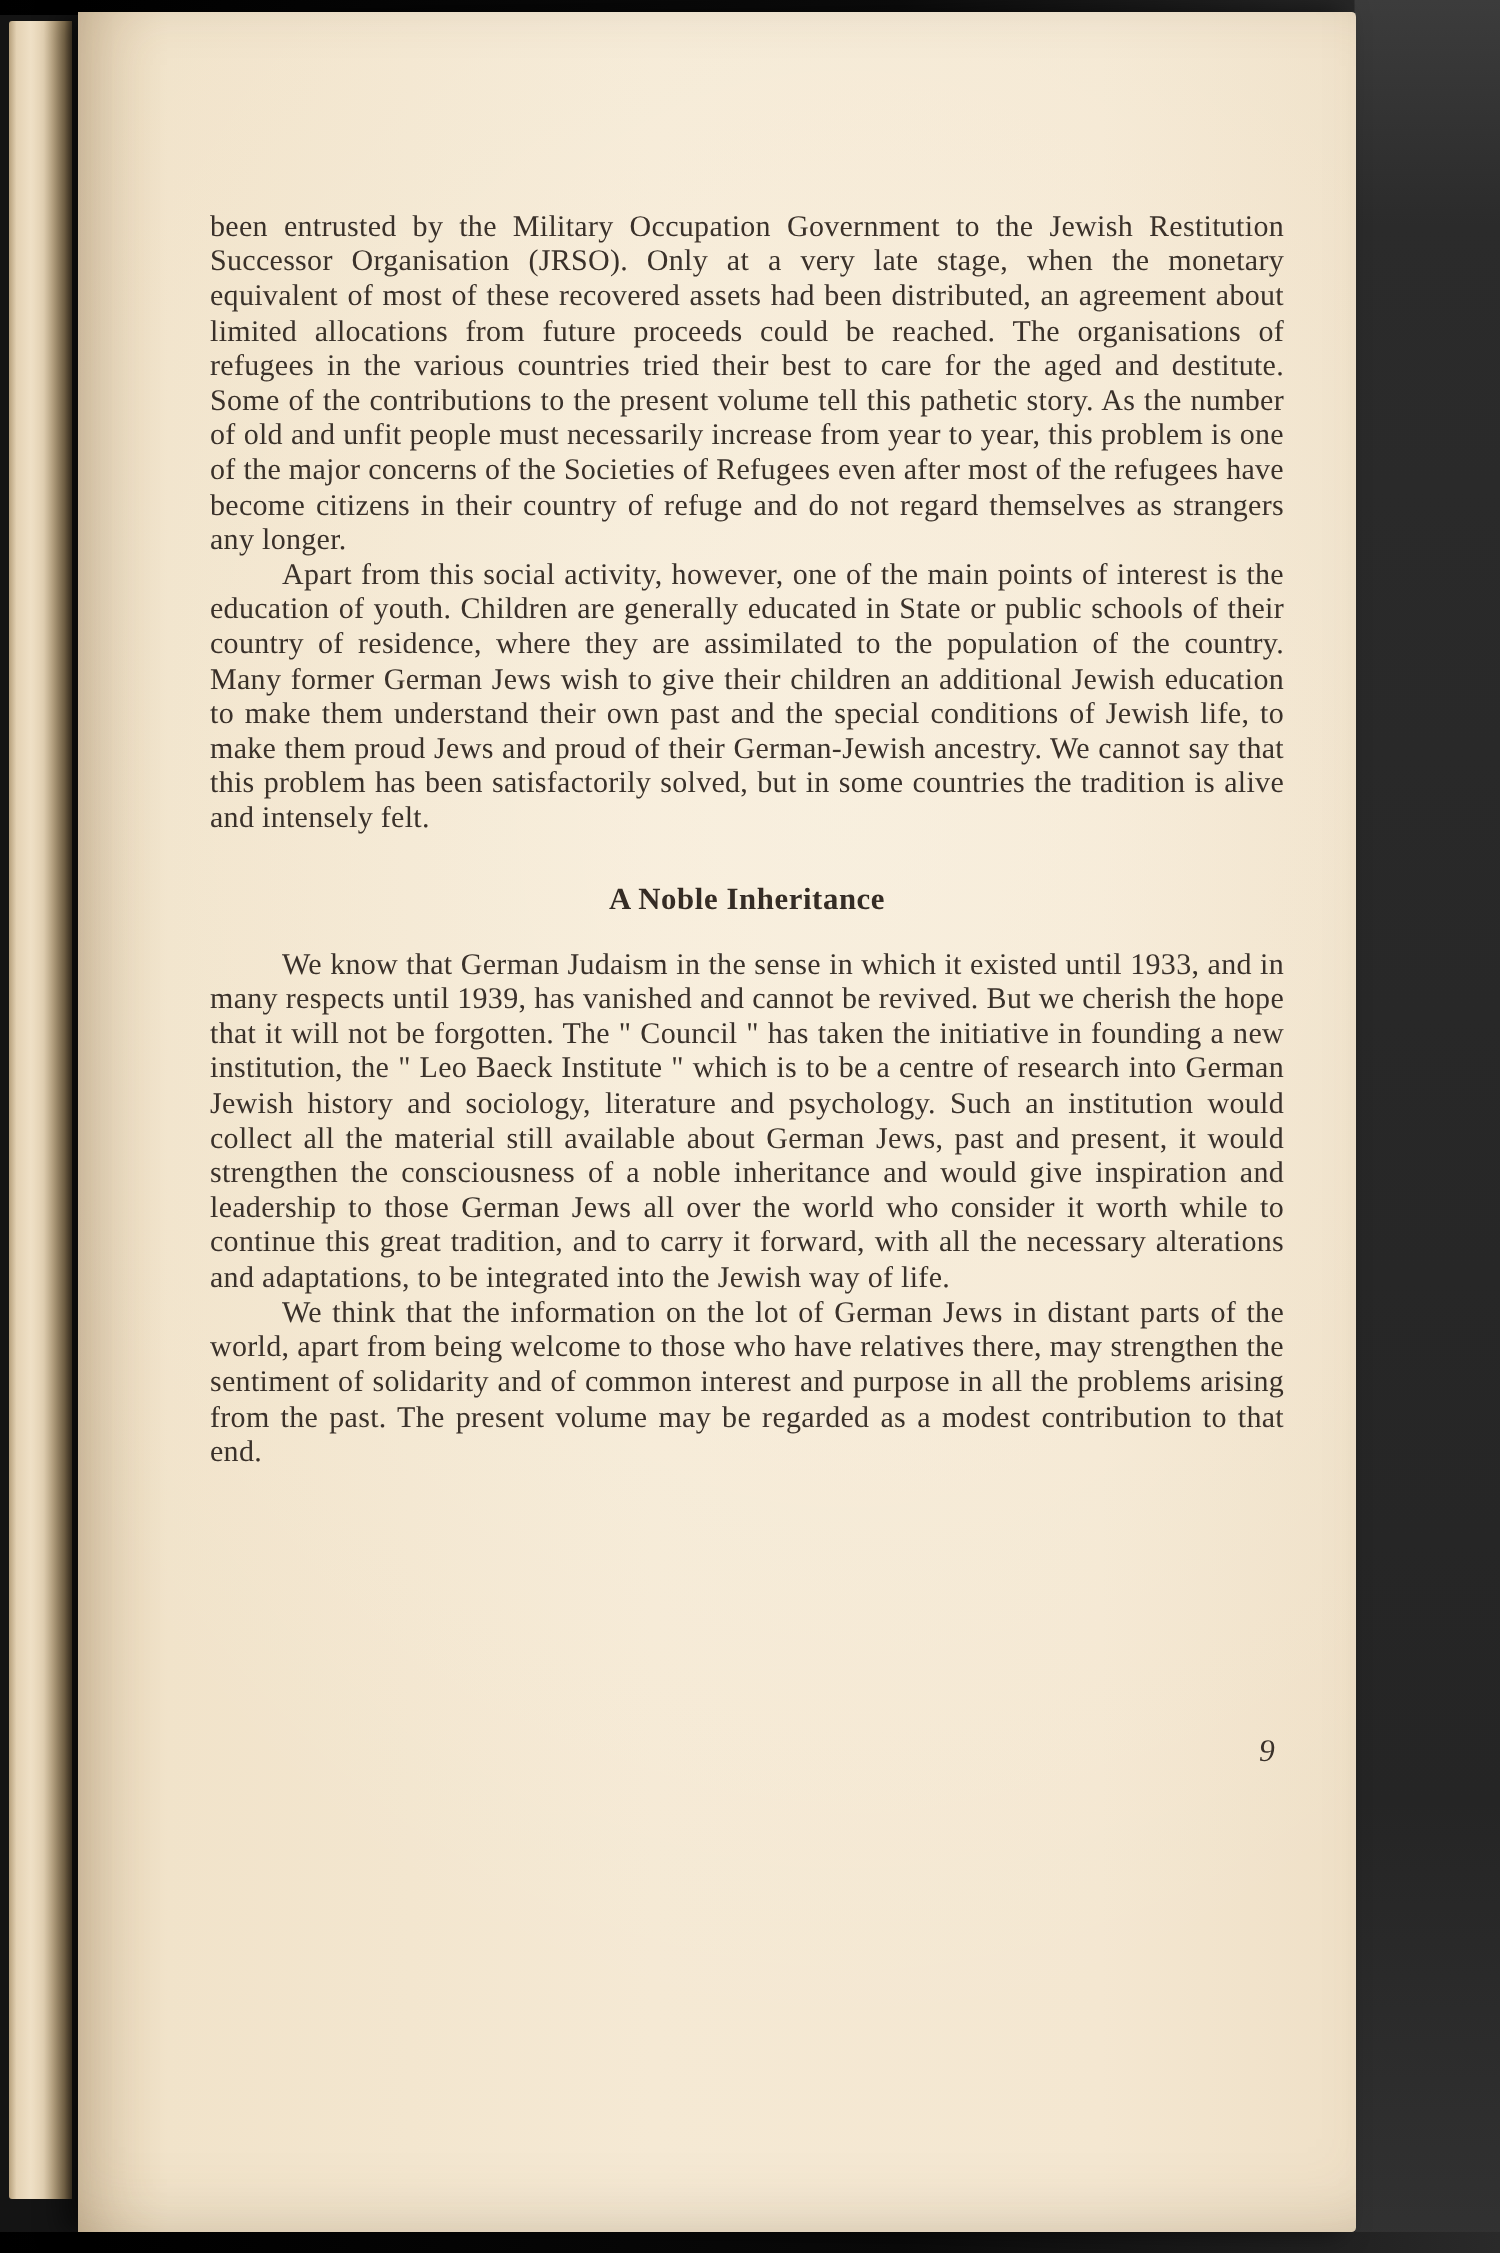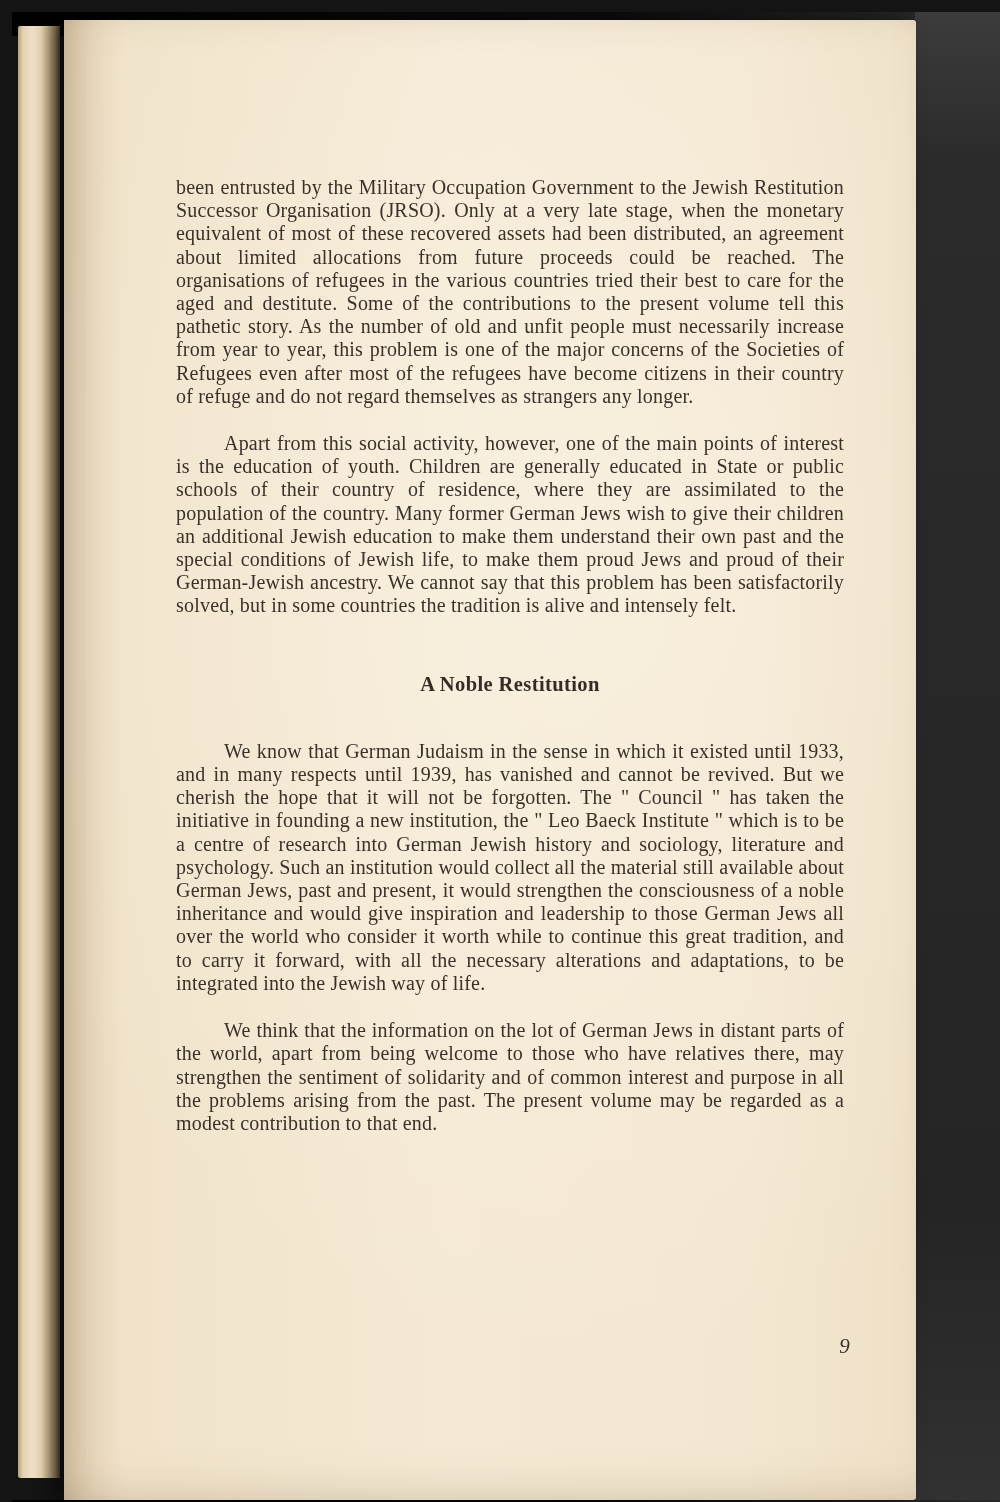--- a/index.html
+++ b/index.html
@@ -1,15 +1,15 @@
 <!DOCTYPE html>
 <html><head>
 <meta charset="utf-8">
 <style>
-  * { margin: 0; padding: 12px; box-sizing: border-box; }
+  * { margin: 0; padding: 0; box-sizing: border-box; }
   html, body { width: 1000px; height: 1502px; }
   body {
     position: relative;
     background: #141414;
     font-family: "Liberation Serif", serif;
     overflow: hidden;
   }
 
   
   .backdrop-right {
@@ -98,21 +98,21 @@
 
 <div class="page-edges"></div>
 
 <div class="book-page">
   <div class="text-block">
 
     <p>been entrusted by the Military Occupation Government to the Jewish Restitution Successor Organisation (JRSO). Only at a very late stage, when the monetary equivalent of most of these recovered assets had been distributed, an agreement about limited allocations from future proceeds could be reached. The organisations of refugees in the various countries tried their best to care for the aged and destitute. Some of the contributions to the present volume tell this pathetic story. As the number of old and unfit people must necessarily increase from year to year, this problem is one of the major concerns of the Societies of Refugees even after most of the refugees have become citizens in their country of refuge and do not regard themselves as strangers any longer.</p>
 
     <p class="indent">Apart from this social activity, however, one of the main points of interest is the education of youth. Children are generally educated in State or public schools of their country of residence, where they are assimilated to the population of the country. Many former German Jews wish to give their children an additional Jewish education to make them understand their own past and the special conditions of Jewish life, to make them proud Jews and proud of their German-Jewish ancestry. We cannot say that this problem has been satisfactorily solved, but in some countries the tradition is alive and intensely felt.</p>
 
-    <h2 class="section-heading">A Noble Restitution</h2>
+    <h2 class="section-heading">A Noble Inheritance</h2>
 
     <p class="indent">We know that German Judaism in the sense in which it existed until 1933, and in many respects until 1939, has vanished and cannot be revived. But we cherish the hope that it will not be forgotten. The " Council " has taken the initiative in founding a new institution, the " Leo Baeck Institute " which is to be a centre of research into German Jewish history and sociology, literature and psychology. Such an institution would collect all the material still available about German Jews, past and present, it would strengthen the consciousness of a noble inheritance and would give inspiration and leadership to those German Jews all over the world who consider it worth while to continue this great tradition, and to carry it forward, with all the necessary alterations and adaptations, to be integrated into the Jewish way of life.</p>
 
     <p class="indent">We think that the information on the lot of German Jews in distant parts of the world, apart from being welcome to those who have relatives there, may strengthen the sentiment of solidarity and of common interest and purpose in all the problems arising from the past. The present volume may be regarded as a modest contribution to that end.</p>
 
     <div class="page-number">9</div>
 
   </div>
 </div>
 

